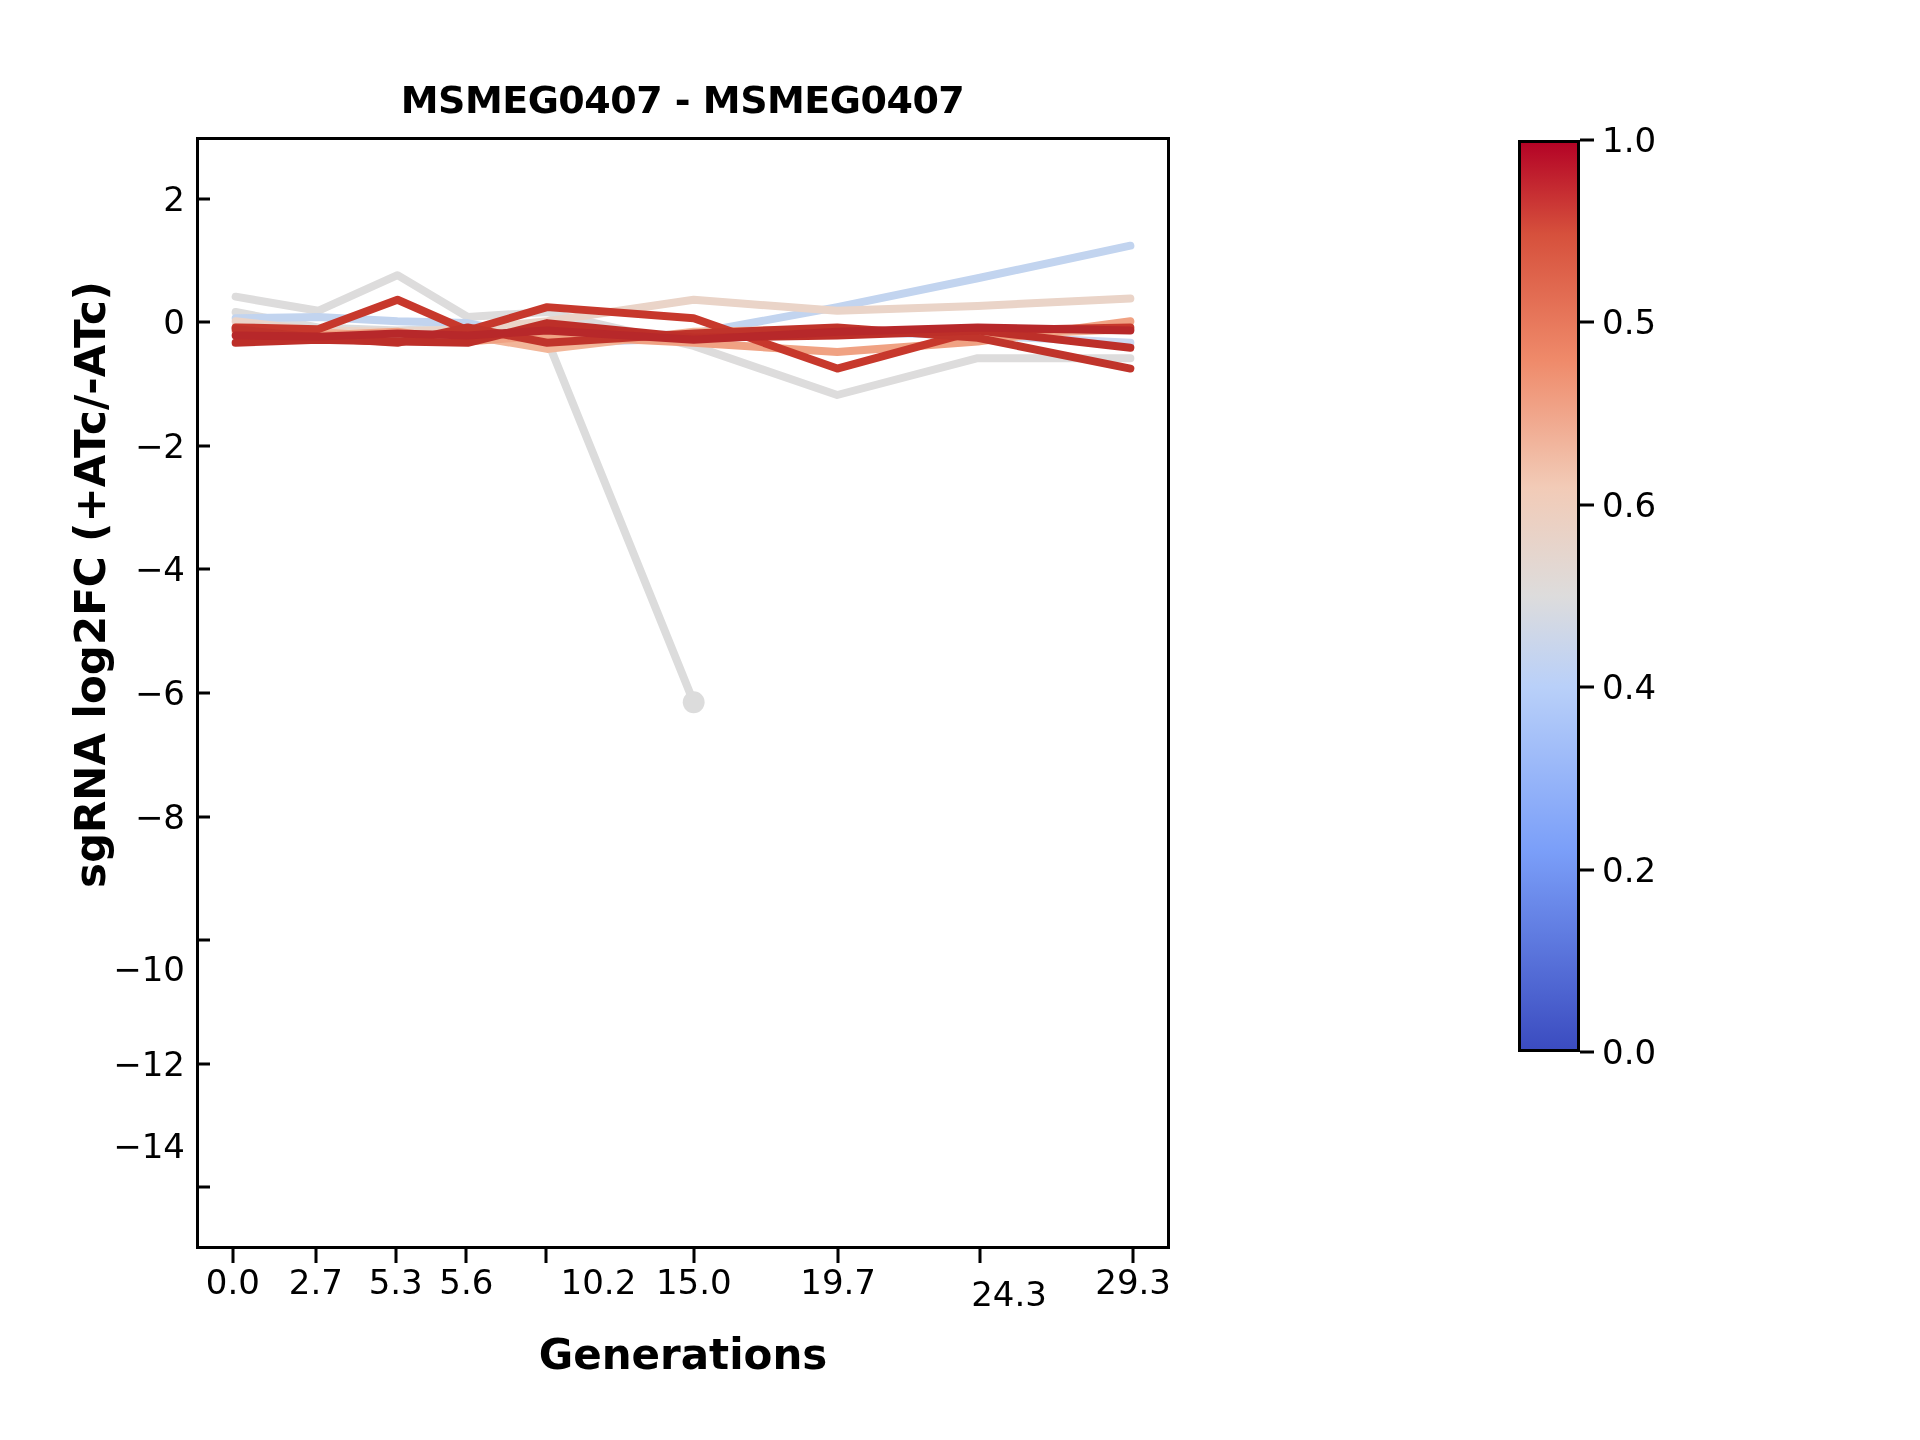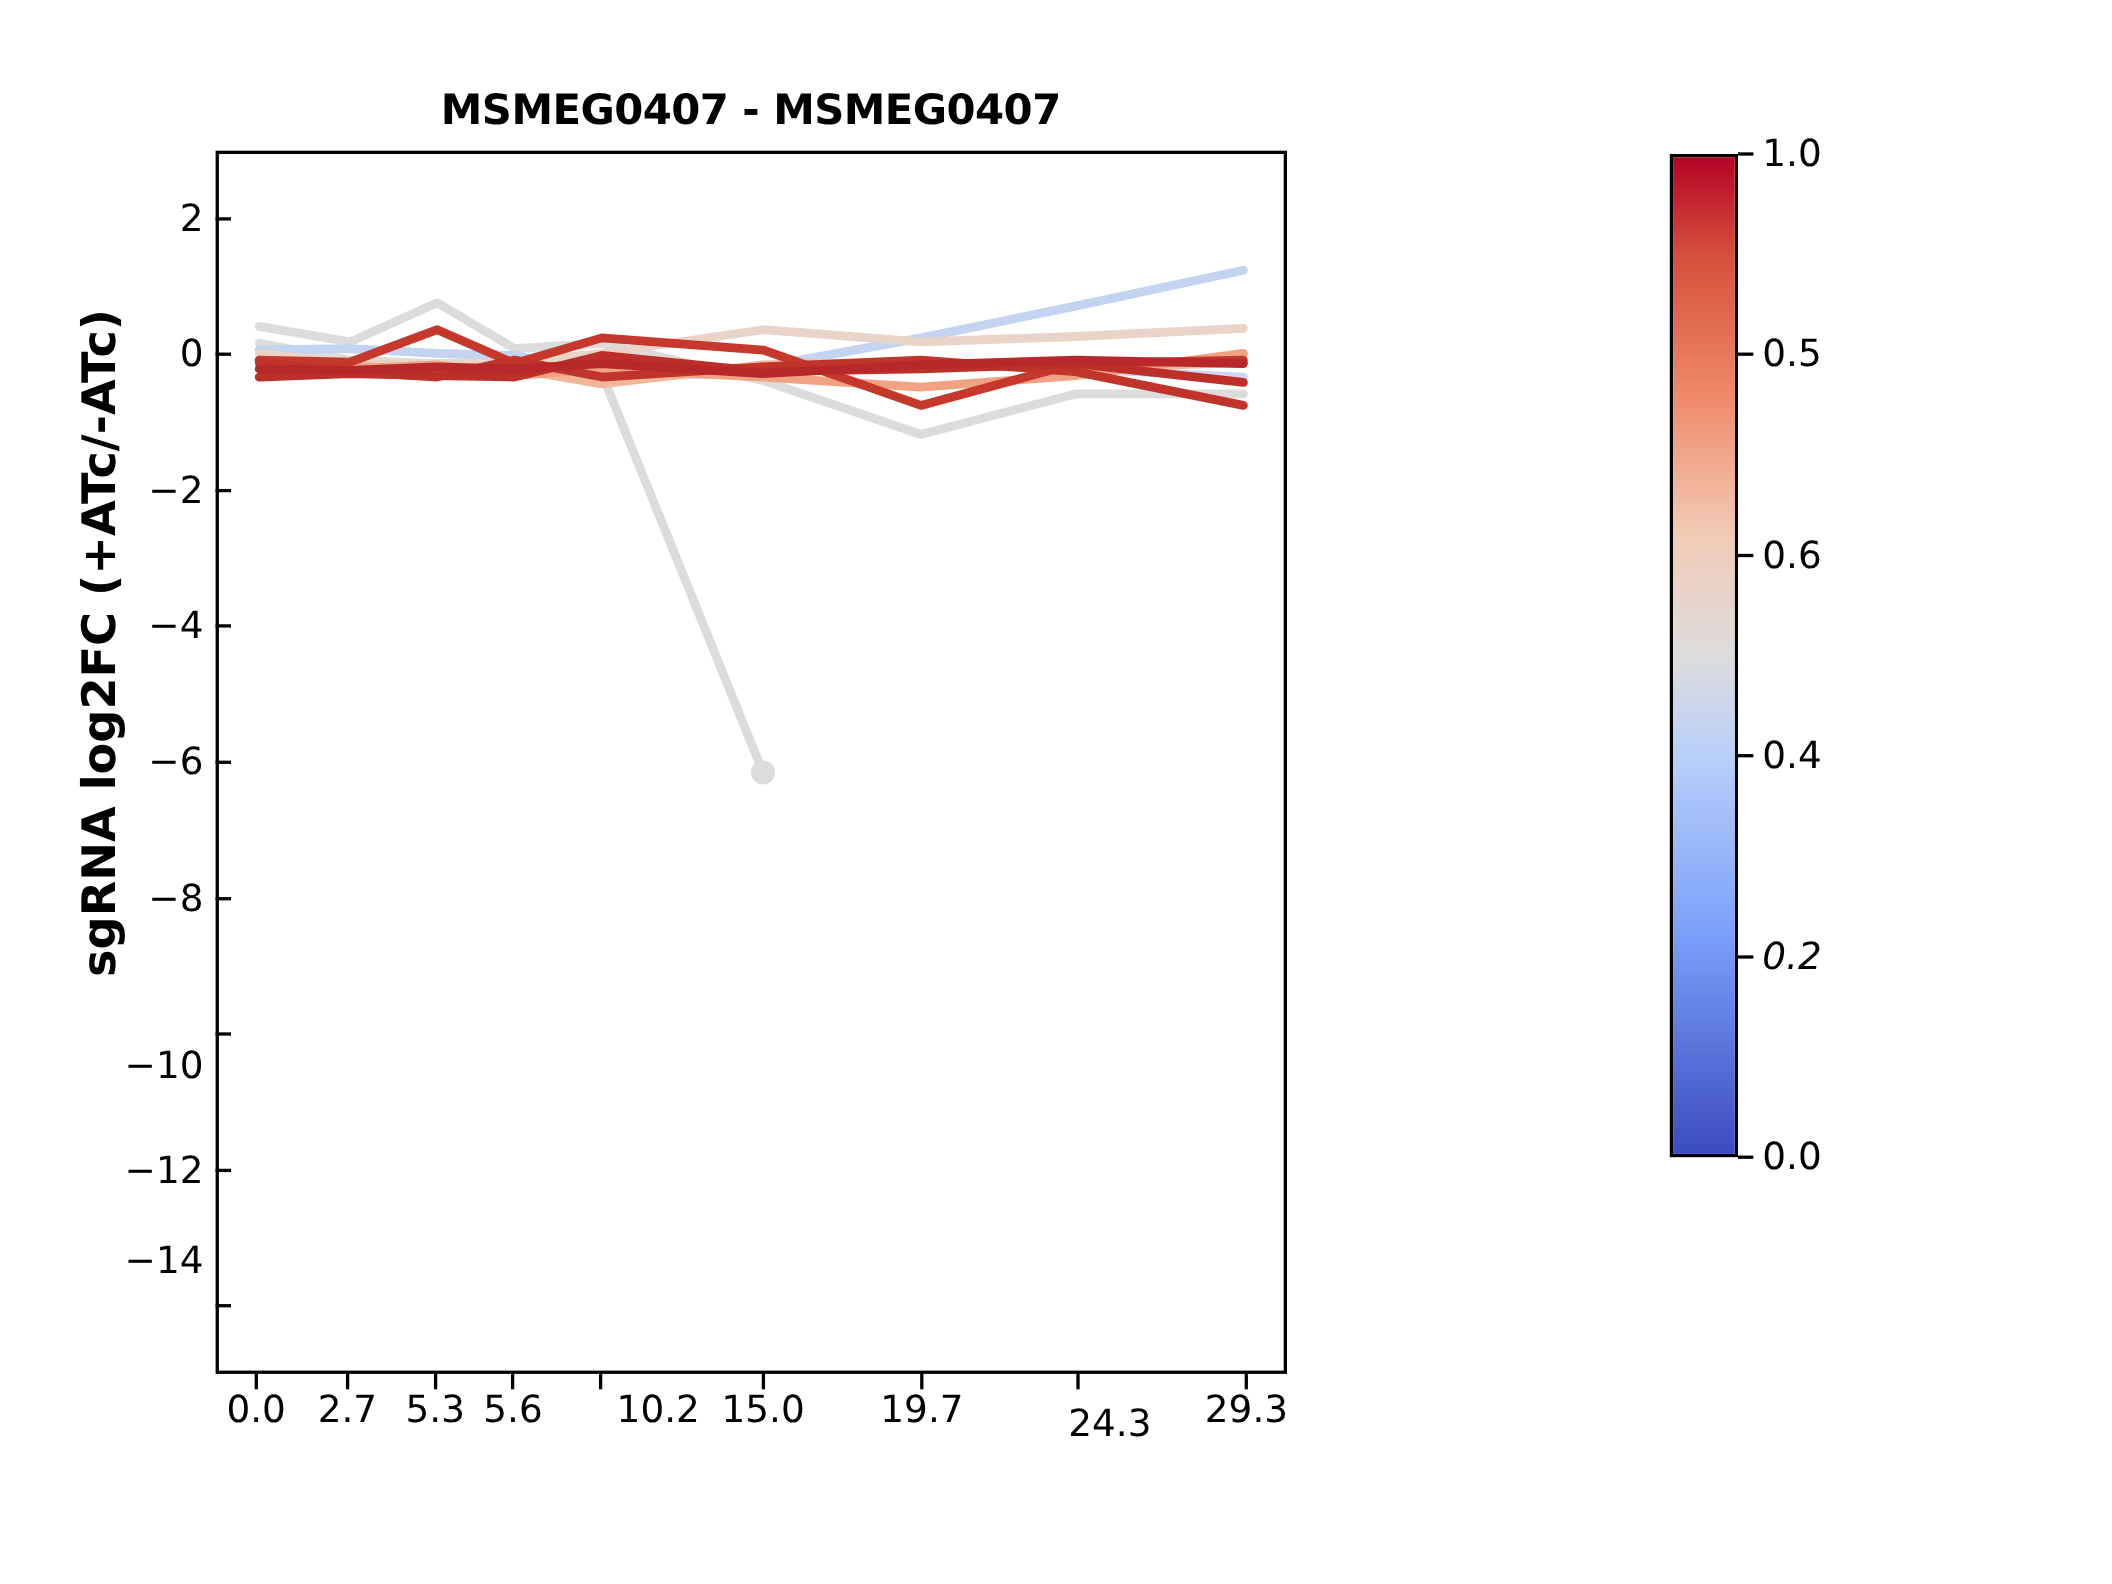--- a/index.html
+++ b/index.html
@@ -128,29 +128,30 @@
       <div class="xtick-mark" style="left: 546.271px;"></div>
       <div class="xtick-mark" style="left: 693.754px;"></div>
       <div class="xtick-mark" style="left: 838.164px;"></div>
       <div class="xtick-mark" style="left: 979.502px;"></div>
       <div class="xtick-mark" style="left: 1133.13px;"></div>
     </div>
 
   <div id="ylabel-wrap">
     <div id="ylabel">sgRNA log2FC (+ATc/-ATc)</div>
   </div>
+  <div id="xlabel">Generations</div>
 
   <div id="colorbar-outline">
     <div id="colorbar-gradient" style="background: linear-gradient(to top, rgb(59, 76, 192) 0%, rgb(123, 159, 249) 22%, rgb(185, 208, 249) 40%, rgb(221, 220, 220) 50%, rgb(242, 203, 183) 62%, rgb(239, 138, 106) 76%, rgb(214, 80, 60) 90%, rgb(180, 4, 38) 100%);"></div>
   </div>
   <div id="cbtick-layer">
       <div class="cbtick-mark" style="top: 1052px;"></div>
       <div class="cbtick-label" style="top: 1052px;">0.0</div>
       <div class="cbtick-mark" style="top: 869.6px;"></div>
-      <div class="cbtick-label" style="top: 869.6px; font-style: italic;">0.2</div>
+      <div class="cbtick-label" style="top: 869.6px;">0.2</div>
       <div class="cbtick-mark" style="top: 687.2px;"></div>
       <div class="cbtick-label" style="top: 687.2px;">0.4</div>
       <div class="cbtick-mark" style="top: 504.8px;"></div>
       <div class="cbtick-label" style="top: 504.8px;">0.6</div>
       <div class="cbtick-mark" style="top: 322.4px;"></div>
       <div class="cbtick-label" style="top: 322.4px;">0.5</div>
       <div class="cbtick-mark" style="top: 140px;"></div>
       <div class="cbtick-label" style="top: 140px;">1.0</div>
     </div>
 

